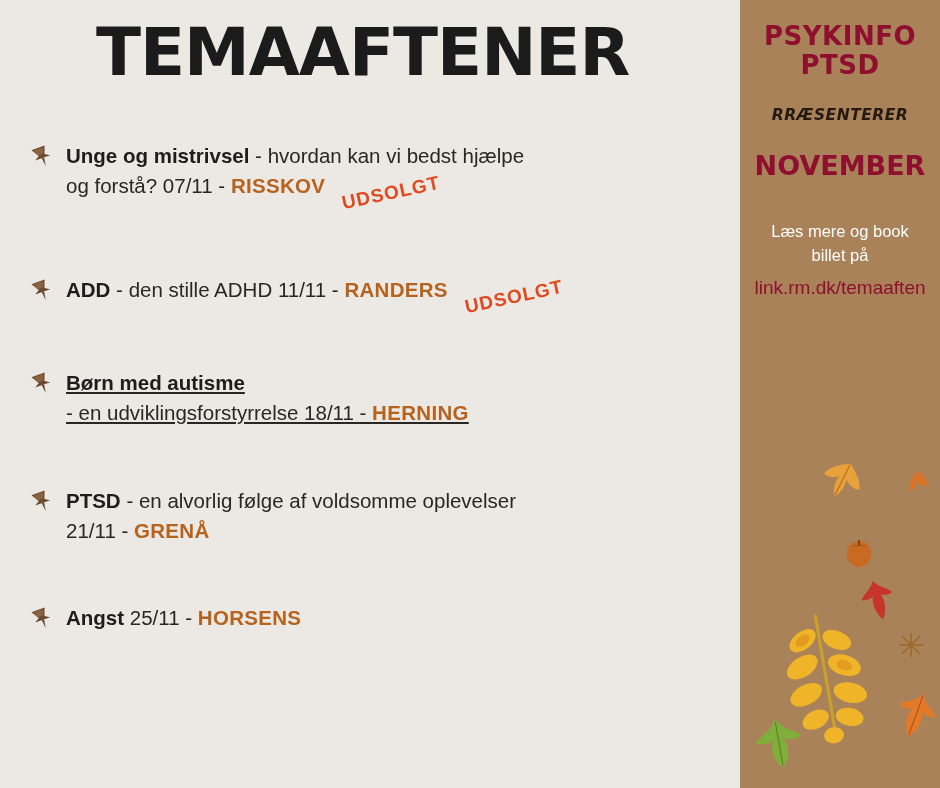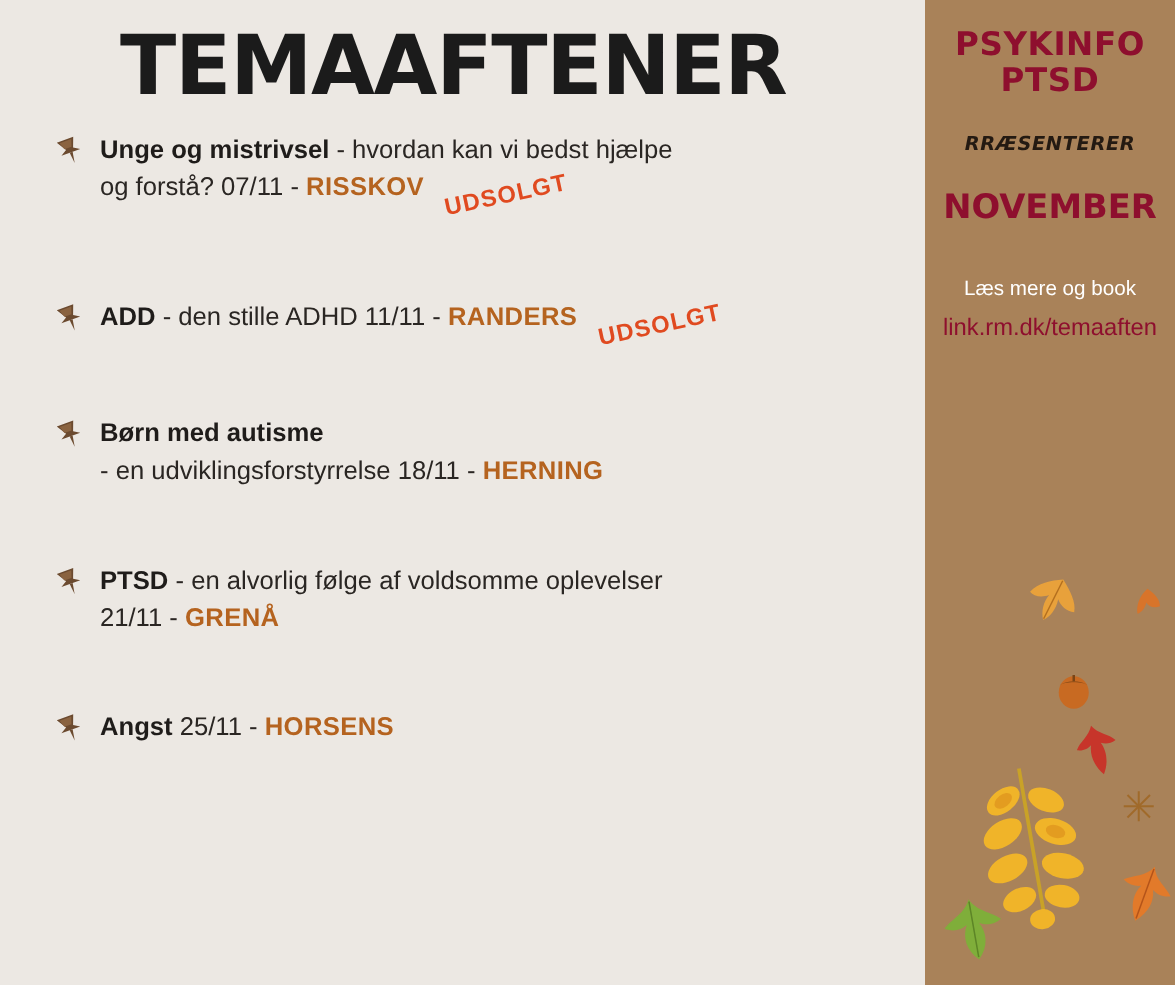--- a/index.html
+++ b/index.html
@@ -32,22 +32,22 @@
     font-family: "DejaVu Sans", sans-serif;
     font-weight: bold;
     font-size: 66px;
     letter-spacing: -1px;
     color: #1b1b1b;
     margin: 0;
     padding: 18px 0 0 96px;
     line-height: 1.05;
   }
   .events {
-    margin-top: 18px;
-    padding-left: 42px;
+    margin-top: 54px;
+    padding-left: 28px;
   }
   .event {
     position: relative;
     padding-left: 38px;
     margin-bottom: 60px;
     color: #2a2623;
     font-size: 20.5px;
     line-height: 1.45;
   }
   .event .line {
@@ -76,21 +76,21 @@
     letter-spacing: 1px;
     display: inline-block;
     transform: rotate(-12deg);
     margin-left: 16px;
     position: relative;
     top: 6px;
   }
   
   .ev-1 { margin-bottom: 74px; }
   .ev-2 { margin-bottom: 64px; }
-  .ev-3 { margin-bottom: 58px; }
+  .ev-3 { margin-bottom: 58px; text-decoration: underline; }
   .ev-4 { margin-bottom: 58px; }
   .ev-5 { margin-bottom: 0; }
 
   
   .right {
     position: relative;
     width: 200px;
     height: 788px;
     background: #a98259;
     text-align: center;
@@ -250,20 +250,21 @@
 
   <div class="right">
     <div class="brand">
       <div>PSYKINFO</div>
       <div>PTSD</div>
     </div>
     <div class="presents">RRÆSENTERER</div>
     <div class="month">NOVEMBER</div>
     <div class="booktext">
       <div>Læs mere og book</div>
+      <div>billet på</div>
       <a class="booklink" href="#">link.rm.dk/temaaften</a>
     </div>
 
     <span class="leaf" style="left:80px; top:460px;">
       <svg width="46" height="40" viewBox="0 0 46 40">
         <g transform="rotate(25 23 20)">
           <path d="M23 2 C32 8 40 14 42 22 C36 24 30 22 26 18 C28 26 26 34 22 38 C18 33 16 25 18 18 C13 23 7 24 3 22 C6 13 14 7 23 2 Z" fill="#e8a13b"></path>
           <path d="M23 3 L22 37" stroke="#b4701f" stroke-width="1.2" fill="none"></path>
         </g>
       </svg>

